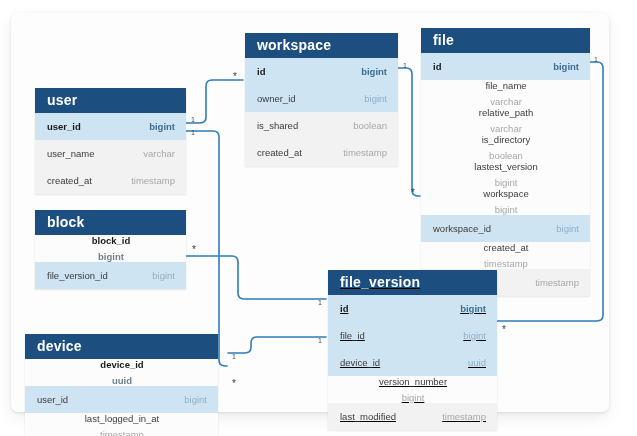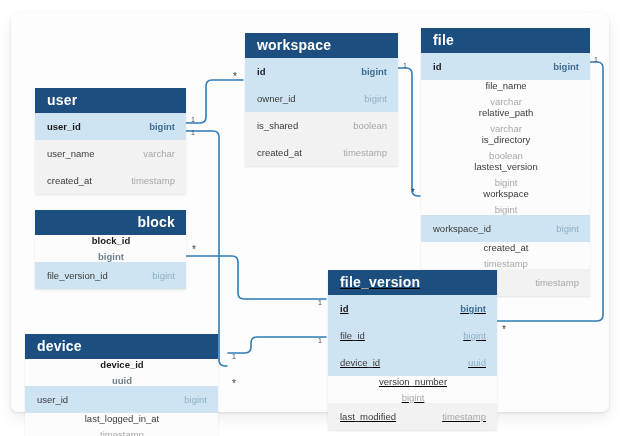--- a/index.html
+++ b/index.html
@@ -114,21 +114,21 @@
         </div>
         <div class="row band-gray">
           <span class="fname">user_name</span>
           <span class="ftype">varchar</span>
         </div>
         <div class="row band-gray">
           <span class="fname">created_at</span>
           <span class="ftype">timestamp</span>
         </div>
       </div>
-      <div class="tbl" style="left: 35px; top: 210px; width: 151px; text-align: right;">
+      <div class="tbl" style="left: 35px; top: 210px; width: 151px;">
         <div class="tbl-head">block</div>
         <div class="row band-white pk">
           <span class="fname">block_id</span>
           <span class="ftype">bigint</span>
         </div>
         <div class="row band-blue">
           <span class="fname">file_version_id</span>
           <span class="ftype">bigint</span>
         </div>
       </div>

